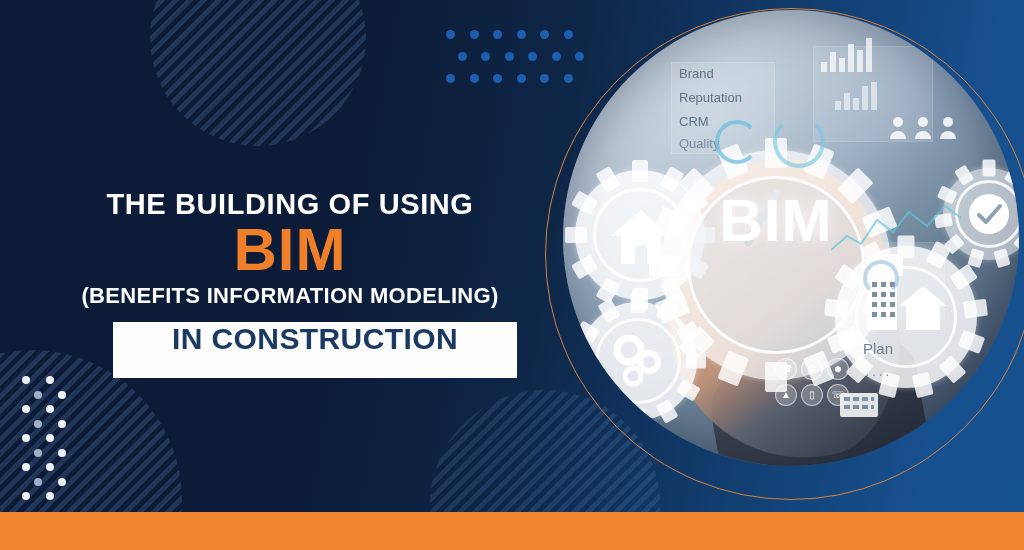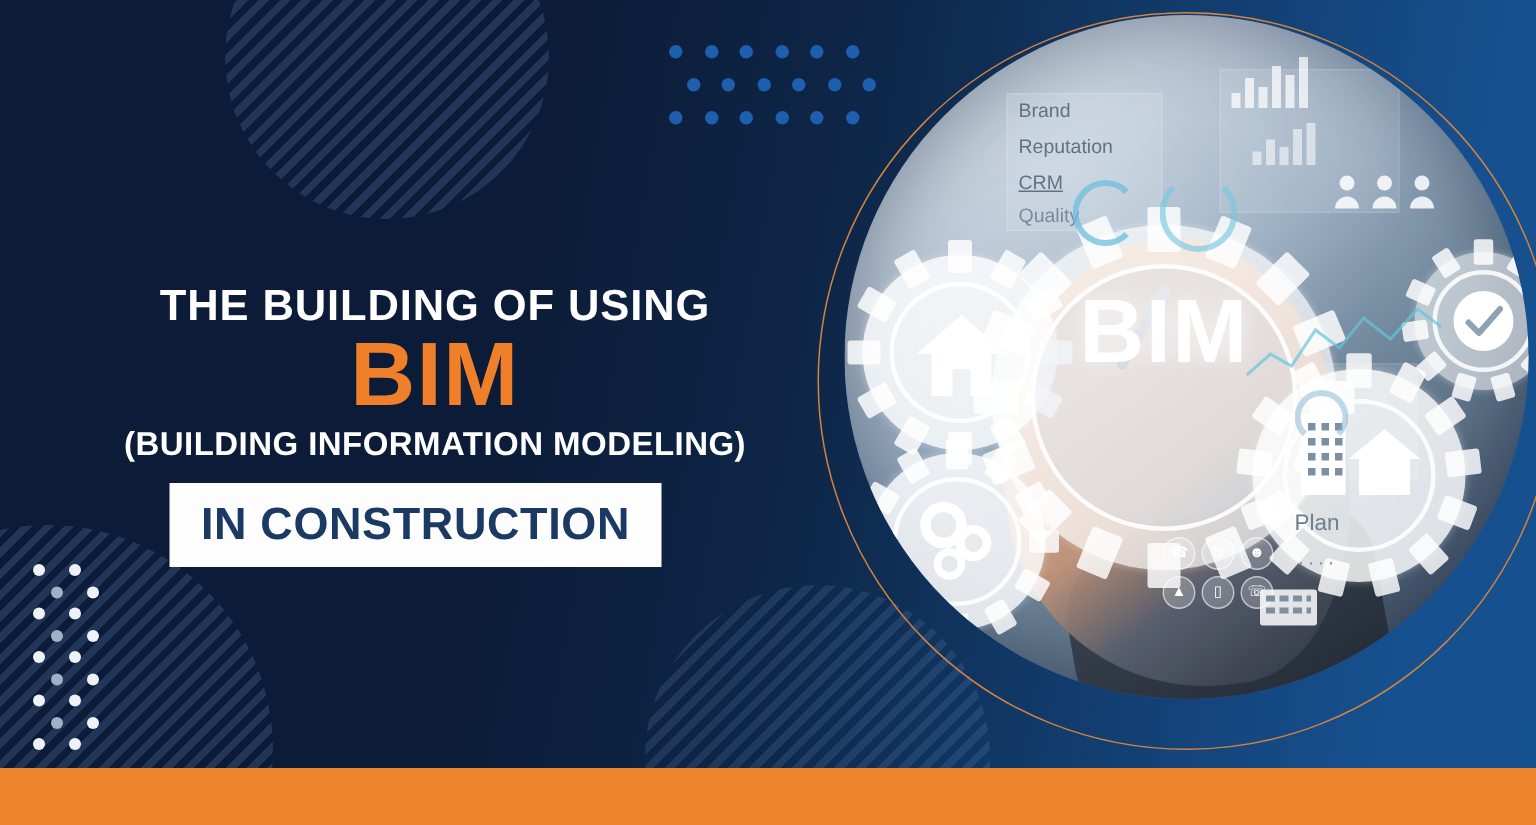--- a/index.html
+++ b/index.html
@@ -143,23 +143,23 @@
   #line-2{
     position:absolute; left:0; top:218px; width:580px; text-align:center;
     color:#f07f2a; font-size:60px; font-weight:700; letter-spacing:1px;
     line-height:1.05;
   }
   #line-3{
     position:absolute; left:0; top:283px; width:580px; text-align:center;
     color:#ffffff; font-size:22px; font-weight:700; letter-spacing:.3px;
   }
   #cta-box{
-    position:absolute; left:113px; top:322px; width:328px; height:56px;
+    position:absolute; left:113px; top:322px; width:404px; height:56px;
     background:#fdfdfd;
-    display:flex; align-items:center; justify-content:center;
+    display:flex; justify-content:center;
   }
   #cta-text{
     color:#1b3a63; font-size:30px; font-weight:700; letter-spacing:.4px;
   }
 
   
   #bottom-bar{
     position:absolute; left:0; bottom:0; width:100%; height:38px;
     background:#f0852f;
   }
@@ -220,21 +220,21 @@
 
     <div id="hero-photo">
 
       <div class="panel" style="left:108px;top:52px;width:104px;height:92px;opacity:.5;"></div>
       <div class="panel" style="left:250px;top:36px;width:120px;height:96px;opacity:.38;"></div>
       <div class="panel" style="left:290px;top:232px;width:92px;height:78px;opacity:.34;"></div>
       <div class="panel" style="left:120px;top:300px;width:118px;height:70px;opacity:.22;"></div>
 
       <div class="panel-label" style="left:116px;top:56px;">Brand</div>
       <div class="panel-label" style="left:116px;top:80px;">Reputation</div>
-      <div class="panel-label" style="left:116px;top:104px;text-decoration:underline;">CRM</div>
+      <div class="panel-label" style="left:116px;top:104px;">CRM</div>
       <div class="panel-label" style="left:116px;top:126px;opacity:.75;">Quality</div>
 
       <div class="bars" style="left:258px;top:28px;height:34px;">
         <i style="height:10px"></i>
           <i style="height:20px"></i>
           <i style="height:14px"></i>
         <i style="height:28px"></i>
           <i style="height:22px"></i>
           <i style="height:34px"></i>
       </div>
@@ -430,21 +430,21 @@
           </g>
         </svg>
       </div>
 
     </div>
   </div>
 
   <div id="copy">
     <div id="line-1">THE BUILDING OF USING</div>
     <div id="line-2">BIM</div>
-    <div id="line-3">(BUILDING INFORMATION MODELING)</div>
+    <div id="line-3">(BENEFITS INFORMATION MODELING)</div>
     <div id="cta-box">
       <span id="cta-text">IN CONSTRUCTION</span>
     </div>
   </div>
 
   <div id="bottom-bar"></div>
 
 </div>
 
 </body></html>

